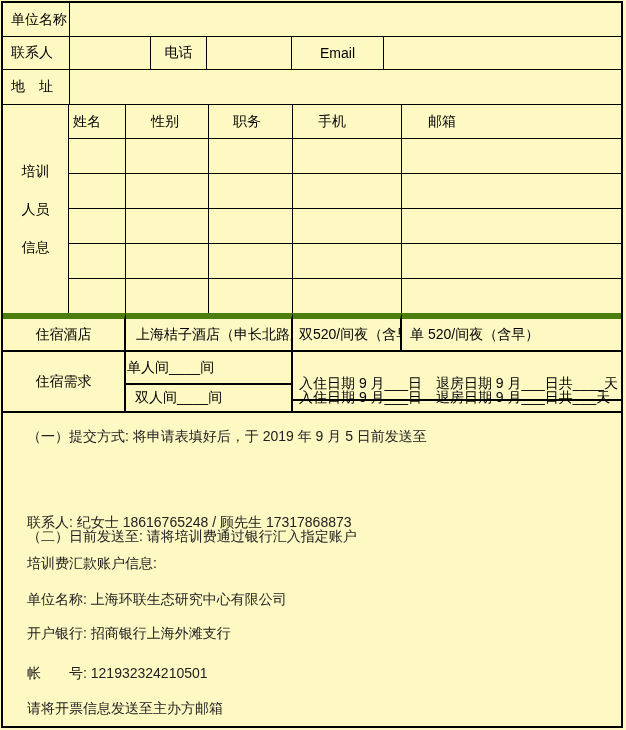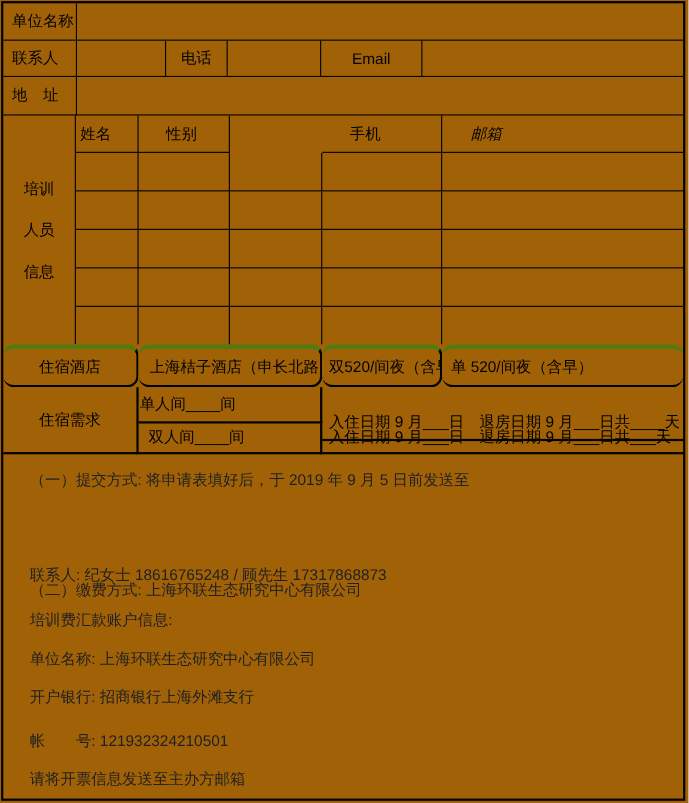--- a/index.html
+++ b/index.html
@@ -1,29 +1,29 @@
 <!DOCTYPE html>
 <html><head>
 <meta charset="utf-8">
 <style>
   html,body{margin:0;padding:0;background:#fff;}
   body{width:626px;height:730px;overflow:hidden;
        font-family:"Liberation Sans","DejaVu Sans",sans-serif;}
-  .page{position:relative;width:626px;height:730px;background:#a16207;}
+  .page{position:relative;width:626px;height:730px;background:#fef9c3;}
   .frame{position:absolute;left:1px;top:1px;width:622px;height:727px;
          box-sizing:border-box;border:2px solid #000;}
   .c{position:absolute;box-sizing:border-box;
      border-right:1px solid #000;border-bottom:1px solid #000;
      display:flex;align-items:center;
      font-size:14px;color:#000;white-space:pre;overflow:hidden;}
   .nr{border-right:none;}
   .nb{border-bottom:none;}
   .ctr{justify-content:center;}
   .thk{border-right:2px solid #000;border-bottom:2px solid #000;}
-  .thkTop{border-top:4px solid #4d7c0f;border-radius:10px;}
+  .thkTop{border-top:6px solid #4d7c0f;}
   .vlabel{flex-direction:column;justify-content:center;line-height:38px;}
   .notes{position:absolute;left:3px;top:413px;width:618px;height:313px;}
   .nline{position:absolute;left:24px;font-size:14px;line-height:20px;
          color:#212121;white-space:pre;}
   .sp-wavy{text-decoration:underline;text-decoration-style:wavy;
            text-decoration-color:#dd3c3c;text-decoration-thickness:1px;
            text-underline-offset:3px;}
 </style>
 </head>
 <body>
@@ -45,38 +45,39 @@
   <div class="c nr" style="left:70px;top:70px;width:551px;height:35px;"></div>
 
   <div class="c nb vlabel" style="left:3px;top:105px;width:66px;height:208px;">
     <span>培训</span>
     <span>人员</span>
     <span>信息</span>
   </div>
 
   <div class="c" style="left:69px;top:105px;width:57px;height:34px;padding-left:4px;">姓名</div>
   <div class="c" style="left:126px;top:105px;width:83px;height:34px;padding-left:25px;">性别</div>
+  <div class="c" style="left:209px;top:105px;width:84px;height:34px;padding-left:24px;">职务</div>
   <div class="c" style="left:293px;top:105px;width:109px;height:34px;padding-left:25px;">手机</div>
-  <div class="c nr" style="left:402px;top:105px;width:219px;height:34px;padding-left:26px;font-style:italic;">邮箱</div>
+  <div class="c nr" style="left:402px;top:105px;width:219px;height:34px;padding-left:26px;">邮箱</div>
 
   <div class="c ctr thk thkTop" style="left:3px;top:313px;width:123px;height:39px;">住宿酒店</div>
   <div class="c thk thkTop" style="left:126px;top:313px;width:167px;height:39px;padding-left:10px;">上海桔子酒店（申长北路店）</div>
   <div class="c thk thkTop" style="left:293px;top:313px;width:109px;height:39px;padding-left:6px;">双520/间夜（含早）</div>
   <div class="c nr thk thkTop" style="left:402px;top:313px;width:219px;height:39px;padding-left:8px;border-right:none;">单 520/间夜（含早）</div>
 
   <div class="c ctr thk" style="left:3px;top:352px;width:123px;height:61px;">住宿需求</div>
   <div class="c thk" style="left:126px;top:352px;width:167px;height:33px;padding-left:1px;">单人间____间</div>
   <div class="c nr thk" style="left:293px;top:368px;width:328px;height:33px;padding-left:6px;border-right:none;">入住日期 9 月___日　退房日期 9 月___日共____天</div>
   <div class="c thk" style="left:126px;top:385px;width:167px;height:28px;padding-left:9px;">双人间____间</div>
   <div class="c nr thk" style="left:293px;top:385px;width:328px;height:28px;padding-left:6px;border-right:none;">入住日期 9 月___日　退房日期 9 月___日共___天</div>
 
   <div class="notes">
     <div class="nline" style="top:13px;">（一）提交方式: 将申请表填好后，于 2019 年 9 月 5 日前发送至</div>
     <div class="nline" style="top:99px;">联系人: 纪女士 18616765248 / 顾先生 17317868873</div>
-    <div class="nline" style="top:113px;">（二）缴费方式: 上海环联生态研究中心有限公司</div>
+    <div class="nline" style="top:113px;">（二）日前发送至: 请将培训费通过银行汇入指定账户</div>
     <div class="nline" style="top:140px;">培训费汇款账户信息: </div>
     <div class="nline" style="top:176px;">单位名称: 上海环联生态研究中心有限公司</div>
     <div class="nline" style="top:210px;">开户银行: 招商银行上海外滩支行</div>
     <div class="nline" style="top:250px;">帐　　号: 121932324210501</div>
     <div class="nline" style="top:285px;">请将开票信息发送至主办方邮箱</div>
   </div>
 <div class="c" style="left: 69px; top: 139px; width: 57px; height: 35px;"></div>
     <div class="c" style="left: 126px; top: 139px; width: 83px; height: 35px;"></div>
     <div class="c" style="left: 209px; top: 139px; width: 84px; height: 35px;"></div>
     <div class="c" style="left: 293px; top: 139px; width: 109px; height: 35px;"></div>

